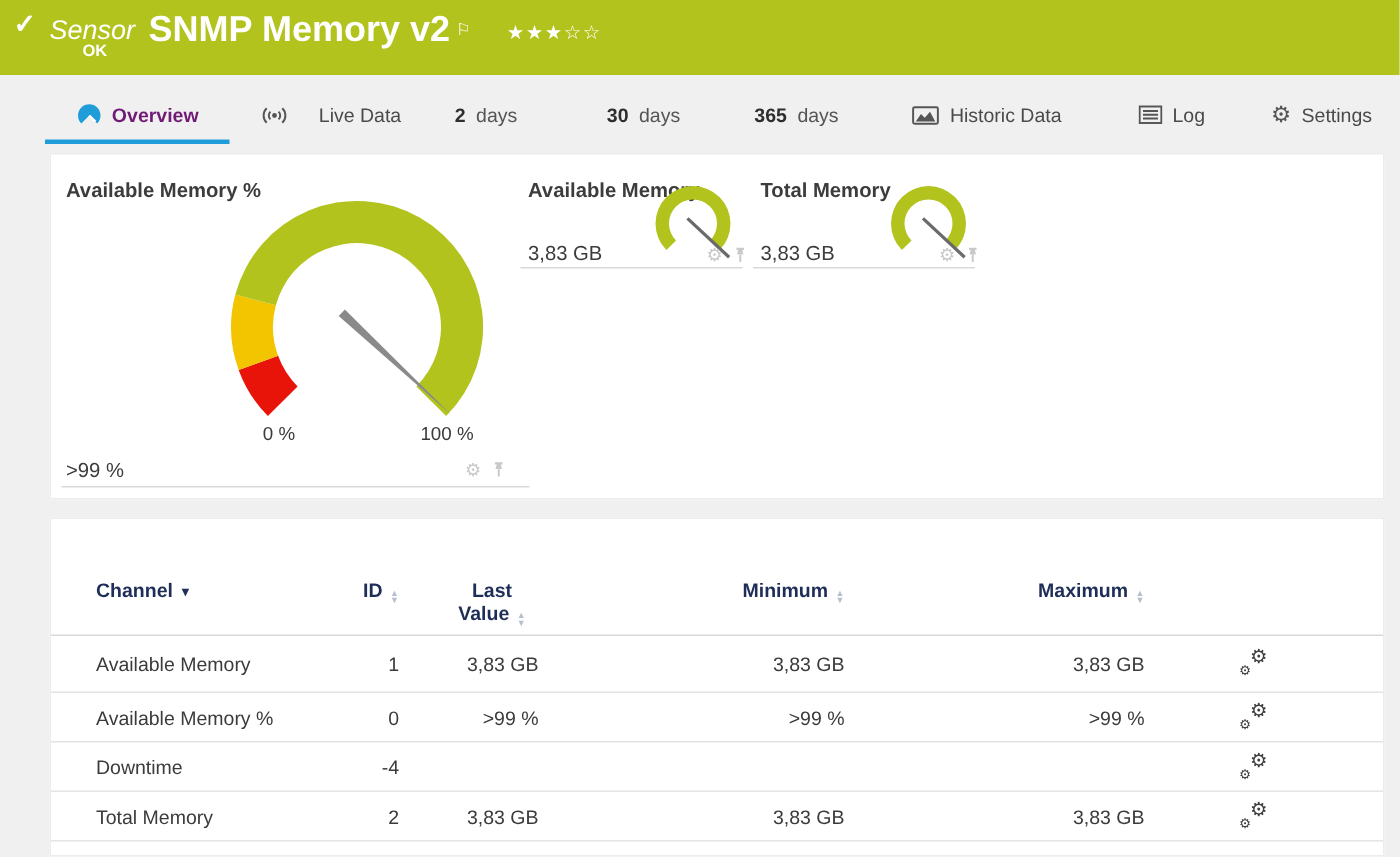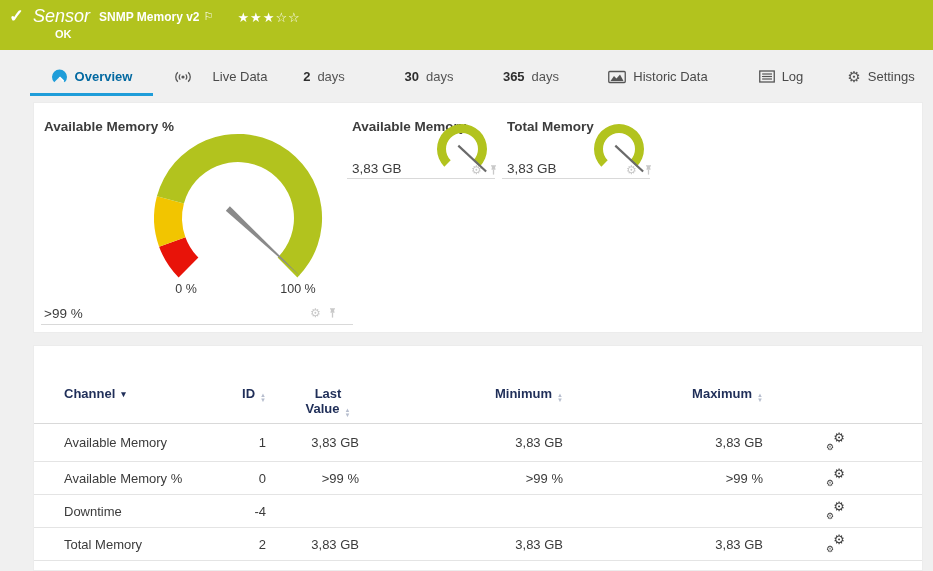--- a/index.html
+++ b/index.html
@@ -7,29 +7,29 @@
     width:933px;height:571px;position:relative;overflow:hidden;
     background:#f0f0f0;
     font-family:"Liberation Sans", sans-serif;
     color:#3b3b3b;
   }
   
   .banner{position:absolute;left:0;top:0;width:933px;height:50px;background:var(--banner_bg,#b2c31e);color:#fff;}
   .banner .check{position:absolute;left:9px;top:5px;font-size:18px;font-weight:bold;}
   .titlerow{position:absolute;left:33px;top:6px;display:flex;align-items:center;white-space:nowrap;}
   .kind{font-style:italic;font-size:18px;margin-right:9px;}
-  .sname{font-weight:bold;font-size:12px;}
+  .sname{font-weight:bold;font-size:24px;}
   .flag{font-size:11px;margin-left:4px;margin-top:-1px;}
   .stars{font-size:13px;margin-left:24px;margin-top:2px;letter-spacing:1px;}
   .status{position:absolute;left:55px;top:28px;font-size:11px;font-weight:bold;}
   
   .tabbar{position:absolute;top:60px;left:0;width:933px;height:36px;}
   .tab{position:absolute;top:0;height:33px;display:flex;align-items:center;justify-content:center;gap:7px;
        font-size:13px;color:#4a4a4a;cursor:pointer;}
-  .tab.active{border-bottom:3px solid var(--tab_blue,#1f9dd9);font-weight:bold;color:#0369a1;}
+  .tab.active{border-bottom:3px solid var(--tab_blue,#1f9dd9);font-weight:bold;color:#701a75;}
   .tab .num{font-weight:bold;color:#2e2e2e;}
   .tab .dlabel{color:#555;}
   #tab-overview{left:30px;width:123px;}
   #tab-live{left:172px;width:96px;gap:20px;}
   #tab-2d{left:288px;width:72px;}
   #tab-30d{left:390px;width:78px;}
   #tab-365d{left:488px;width:86px;}
   #tab-historic{left:602px;width:112px;}
   #tab-log{left:750px;width:62px;}
   #tab-settings{left:842px;width:78px;}

